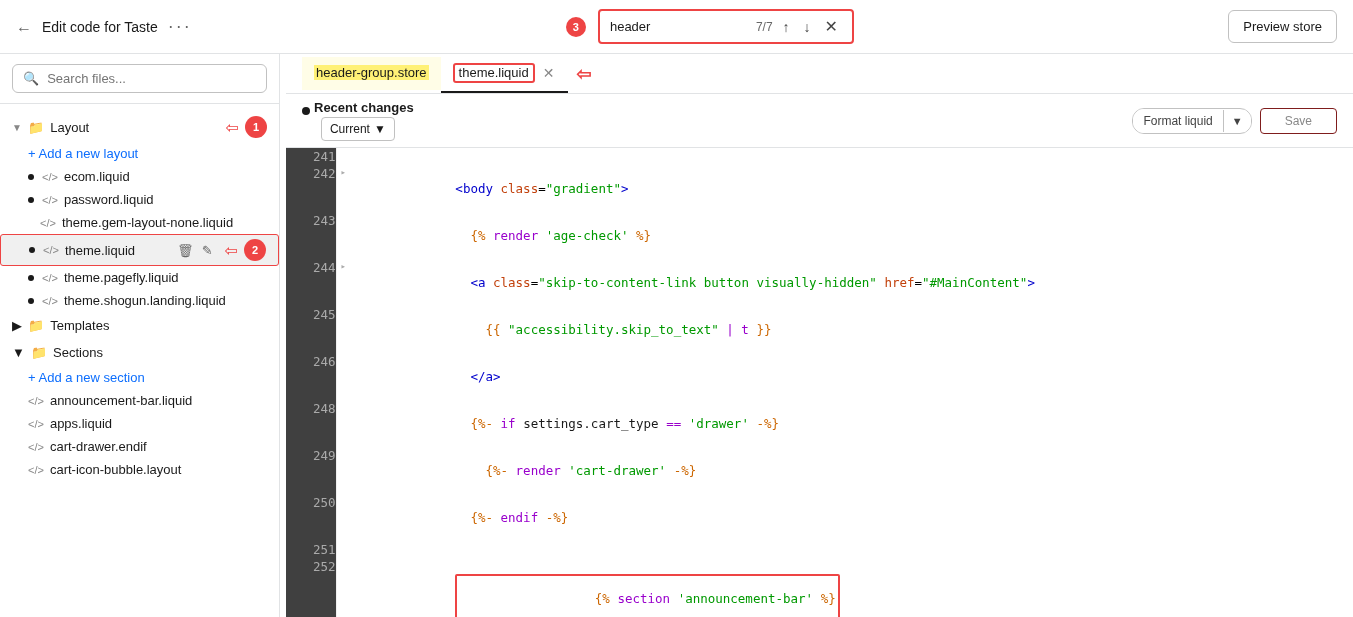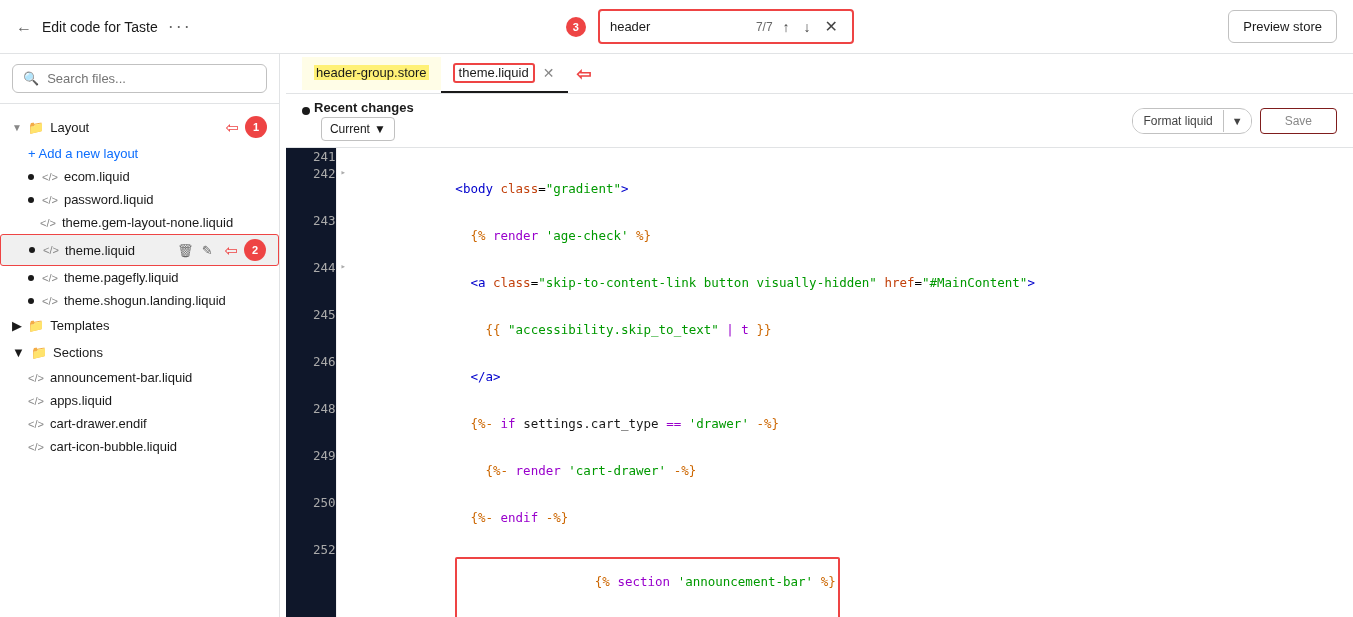--- a/index.html
+++ b/index.html
@@ -111,21 +111,21 @@
     }
     .format-btn-group { display: flex; align-items: center; border: 1px solid #c1c1c1; border-radius: 12px; overflow: hidden; }
     .format-btn { padding: 5px 10px; background: #fff; border: none; cursor: pointer; font-size: 12px; color: #444; }
     .format-btn-arrow { padding: 5px 8px; background: #fff; border: none; border-left: 1px solid #c1c1c1; cursor: pointer; font-size: 11px; color: #444; }
     .save-btn { background: #fff; border: 1px solid #7f1d1d; border-radius: 4px; padding: 5px 24px; font-size: 12px; cursor: pointer; color: #888; }
 
     
     .code-area { flex: 1; overflow: auto; padding: 0; position: relative; background: #fff; }
     .code-table { border-collapse: collapse; width: 100%; font-family: 'Consolas', 'Monaco', monospace; font-size: 12.5px; }
     .code-table td { padding: 1px 0; vertical-align: top; white-space: pre; }
-    .line-num-col { width: 50px; text-align: right; padding-right: 12px; color: #aaa; user-select: none; border-right: 1px solid #f0f0f0; background: #0f172a; }
+    .line-num-col { width: 50px; text-align: right; padding-right: 12px; color: #aaa; user-select: none; border-right: 1px solid #f0f0f0; background: #404040; }
     .line-arrow-col { width: 14px; text-align: center; color: #aaa; font-size: 10px; }
     .code-col { padding-left: 8px; }
 
     
     .c-tag { color: #0000cc; }
     .c-attr { color: #c2410c; }
     .c-val { color: #009900; }
     .c-liq { color: #cc6600; }
     .c-str { color: #009900; }
     .c-kw { color: #9900cc; }
@@ -224,35 +224,36 @@
         <span class="chevron">▶</span>
         <span class="folder-icon">📁</span>
         <span>Templates</span>
       </div>
 
       <div class="section-header">
         <span class="chevron">▼</span>
         <span class="folder-icon">📁</span>
         <span>Sections</span>
       </div>
+      <div class="add-link">+ Add a new section</div>
       <div class="tree-item" style="padding-left:28px;">
         <span class="file-icon">&lt;/&gt;</span>
         <span class="item-label">announcement-bar.liquid</span>
       </div>
       <div class="tree-item" style="padding-left:28px;">
         <span class="file-icon">&lt;/&gt;</span>
         <span class="item-label">apps.liquid</span>
       </div>
       <div class="tree-item" style="padding-left:28px;">
         <span class="file-icon">&lt;/&gt;</span>
         <span class="item-label">cart-drawer.endif</span>
       </div>
       <div class="tree-item" style="padding-left:28px;">
         <span class="file-icon">&lt;/&gt;</span>
-        <span class="item-label">cart-icon-bubble.liquid</span>
+        <span class="item-label">cart-icon-bubble.layout</span>
       </div>
     </div>
   </div>
 
   <div class="resizer"></div>
 
   <div class="editor-area">
 
     <div class="tab-bar">
       <div class="tab highlighted">
@@ -345,20 +346,25 @@
             </td>
           </tr>
           <tr>
             <td class="line-num-col">250</td>
             <td class="line-arrow-col"></td>
             <td class="code-col">
               &nbsp;&nbsp;<span class="c-liq">{%-</span> <span class="c-kw">endif</span> <span class="c-liq">-%}</span>
             </td>
           </tr>
           <tr>
+            <td class="line-num-col">251</td>
+            <td class="line-arrow-col"></td>
+            <td class="code-col"></td>
+          </tr>
+          <tr>
             <td class="line-num-col">252</td>
             <td class="line-arrow-col"></td>
             <td class="code-col">
               <span style="display:inline-block;border:2px solid #e44;padding:0 2px;border-radius:2px;">
                 &nbsp;&nbsp;<span class="c-liq">{%</span> <span class="c-kw">section</span> <span class="c-str">'announcement-bar'</span> <span class="c-liq">%}</span><br>
                 &nbsp;&nbsp;   
               </span>
               &nbsp;
               
             </td>

